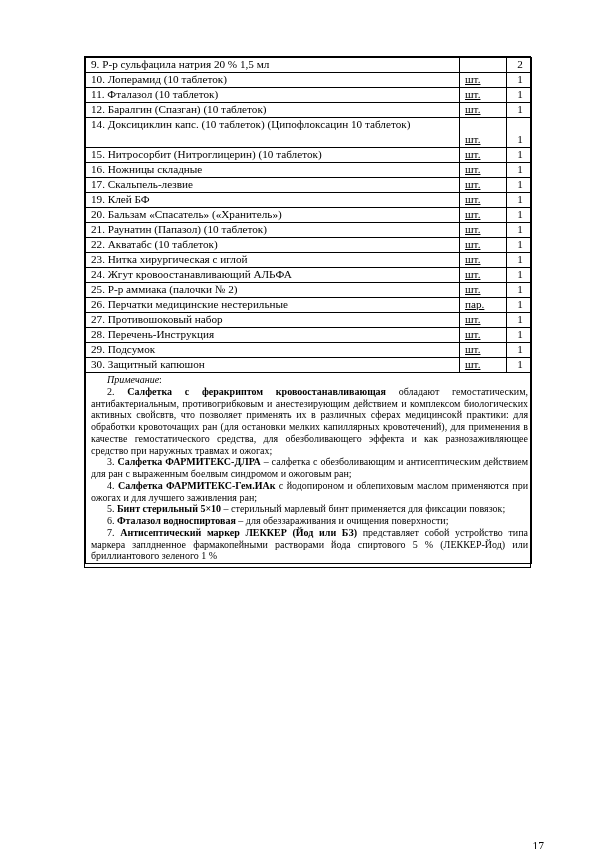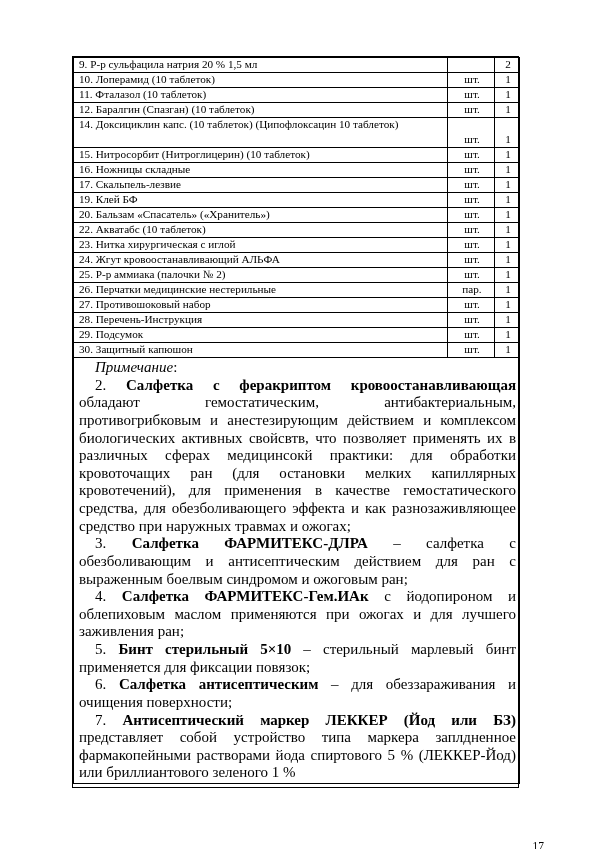--- a/index.html
+++ b/index.html
@@ -17,52 +17,52 @@
   }
   .page {
     position: absolute;
     left: 0;
     top: 0;
     width: 600px;
     height: 849px;
   }
   .doc-frame {
     position: absolute;
-    left: 72px;
+    left: 84px;
     top: 56px;
     width: 447px;
     border: 1.2px solid #000;
     box-sizing: border-box;
   }
   table.items {
     width: 100%;
     border-collapse: collapse;
     table-layout: fixed;
     font-size: 11.2px;
     line-height: 1.06;
   }
   table.items td {
     border: 1.1px solid #000;
     padding: 1px 3px 1px 5px;
     vertical-align: bottom;
     height: 15px;
     box-sizing: border-box;
   }
   td.c-name { width: 374px; text-align: left; }
-  td.c-unit { width: 47px; text-align: center; padding-left: 0; padding-right: 0;}
+  td.c-unit { width: 47px; text-align: left; padding-left: 0; padding-right: 0; text-decoration: underline;}
   td.c-qty  { width: 25px; text-align: center; padding-left: 0; padding-right: 0;}
   tr.tall td { height: 30px; }
   tr.tall td.c-name { vertical-align: top; padding-top: 1px; }
 
   .notes-cell {
     border: none;
     padding: 3px 6px 5px 6px;
   }
   .notes {
-    font-size: 15px;
+    font-size: 10px;
     line-height: 1.175;
     text-align: justify;
     text-justify: inter-word;
   }
   .notes p {
     margin: 0;
     text-indent: 16px;
   }
   .notes p.noindent { text-indent: 0; }
   .notes .it { font-style: italic; }
@@ -128,20 +128,25 @@
             <td class="c-unit">шт.</td>
             <td class="c-qty">1</td>
           </tr>
           <tr>
             <td class="c-name">19. Клей БФ</td>
             <td class="c-unit">шт.</td>
             <td class="c-qty">1</td>
           </tr>
           <tr>
             <td class="c-name">20. Бальзам «Спасатель» («Хранитель»)</td>
+            <td class="c-unit">шт.</td>
+            <td class="c-qty">1</td>
+          </tr>
+          <tr>
+            <td class="c-name">21. Раунатин (Папазол) (10 таблеток)</td>
             <td class="c-unit">шт.</td>
             <td class="c-qty">1</td>
           </tr>
           <tr>
             <td class="c-name">22. Акватабс (10 таблеток)</td>
             <td class="c-unit">шт.</td>
             <td class="c-qty">1</td>
           </tr>
           <tr>
             <td class="c-name">23. Нитка хирургическая с иглой</td>
@@ -189,21 +194,21 @@
           <td class="notes-cell" colspan="3">
             <div class="notes">
               <p class="noindent" style="text-indent:16px;">
                 <span class="it">Примечание</span><span>:</span>
               </p>
 
             <p><span>2.</span> <span class="bd">Салфетка с феракриптом кровоостанавливающая</span><span> обладают гемостатическим, антибактериальным, противогрибковым и анестезирующим действием и комплексом биологических активных свойсвтв, что позволяет применять их в различных сферах медицинсокй практики: для обработки кровоточащих ран (для остановки мелких капиллярных кровотечений), для применения в качестве гемостатического средства, для обезболивающего эффекта и как разнозаживляющее средство при наружных травмах и ожогах;</span></p>
                 <p><span>3.</span> <span class="bd">Салфетка ФАРМИТЕКС-ДЛРА</span><span> – салфетка с обезболивающим и антисептическим действием для ран с выраженным боелвым синдромом и ожоговым ран;</span></p>
                 <p><span>4.</span> <span class="bd">Салфетка ФАРМИТЕКС-Гем.ИАк</span><span> с йодопироном и облепиховым маслом применяются при ожогах и для лучшего заживления ран;</span></p>
                 <p><span>5.</span> <span class="bd">Бинт стерильный 5×10</span><span> – стерильный марлевый бинт применяется для фиксации повязок;</span></p>
-                <p><span>6.</span> <span class="bd">Салфетка антисептическим</span><span> – для обеззараживания и очищения поверхности;</span></p>
+                <p><span>6.</span> <span class="bd">Фталазол водноспиртовая</span><span> – для обеззараживания и очищения поверхности;</span></p>
                 <p><span>7.</span> <span class="bd">Антисептический маркер ЛЕККЕР (Йод или БЗ)</span><span> представляет собой устройство типа маркера заплдненное фармакопейными растворами йода спиртового 5 % (ЛЕККЕР-Йод) или бриллиантового зеленого 1 %</span></p>
               </div>
           </td>
         </tr>
       </tfoot>
     </table>
 
     <div class="frame-bottom-pad"></div>
   </div>
 

